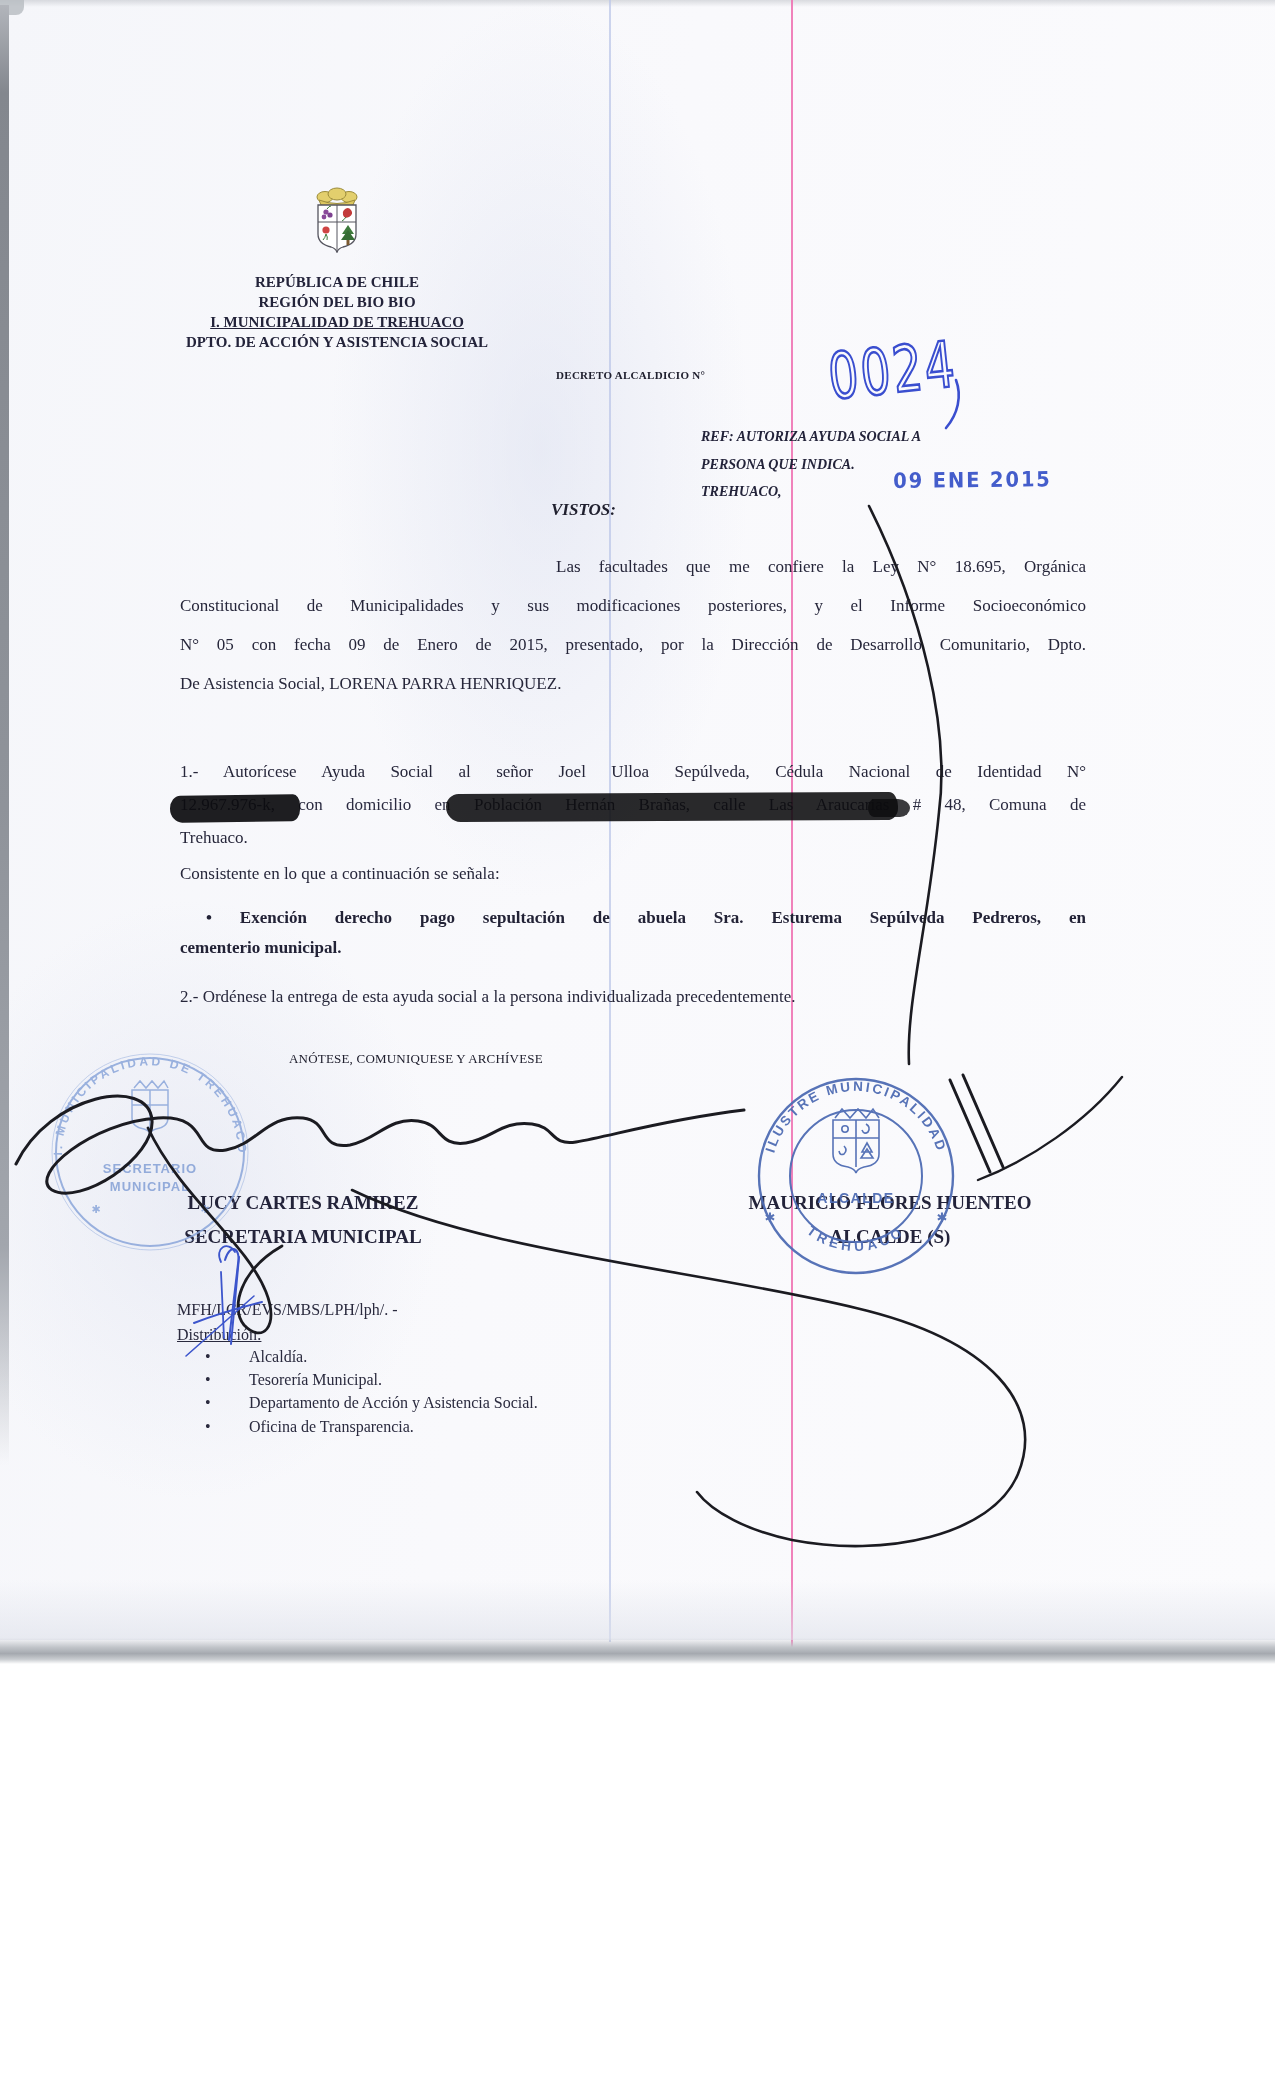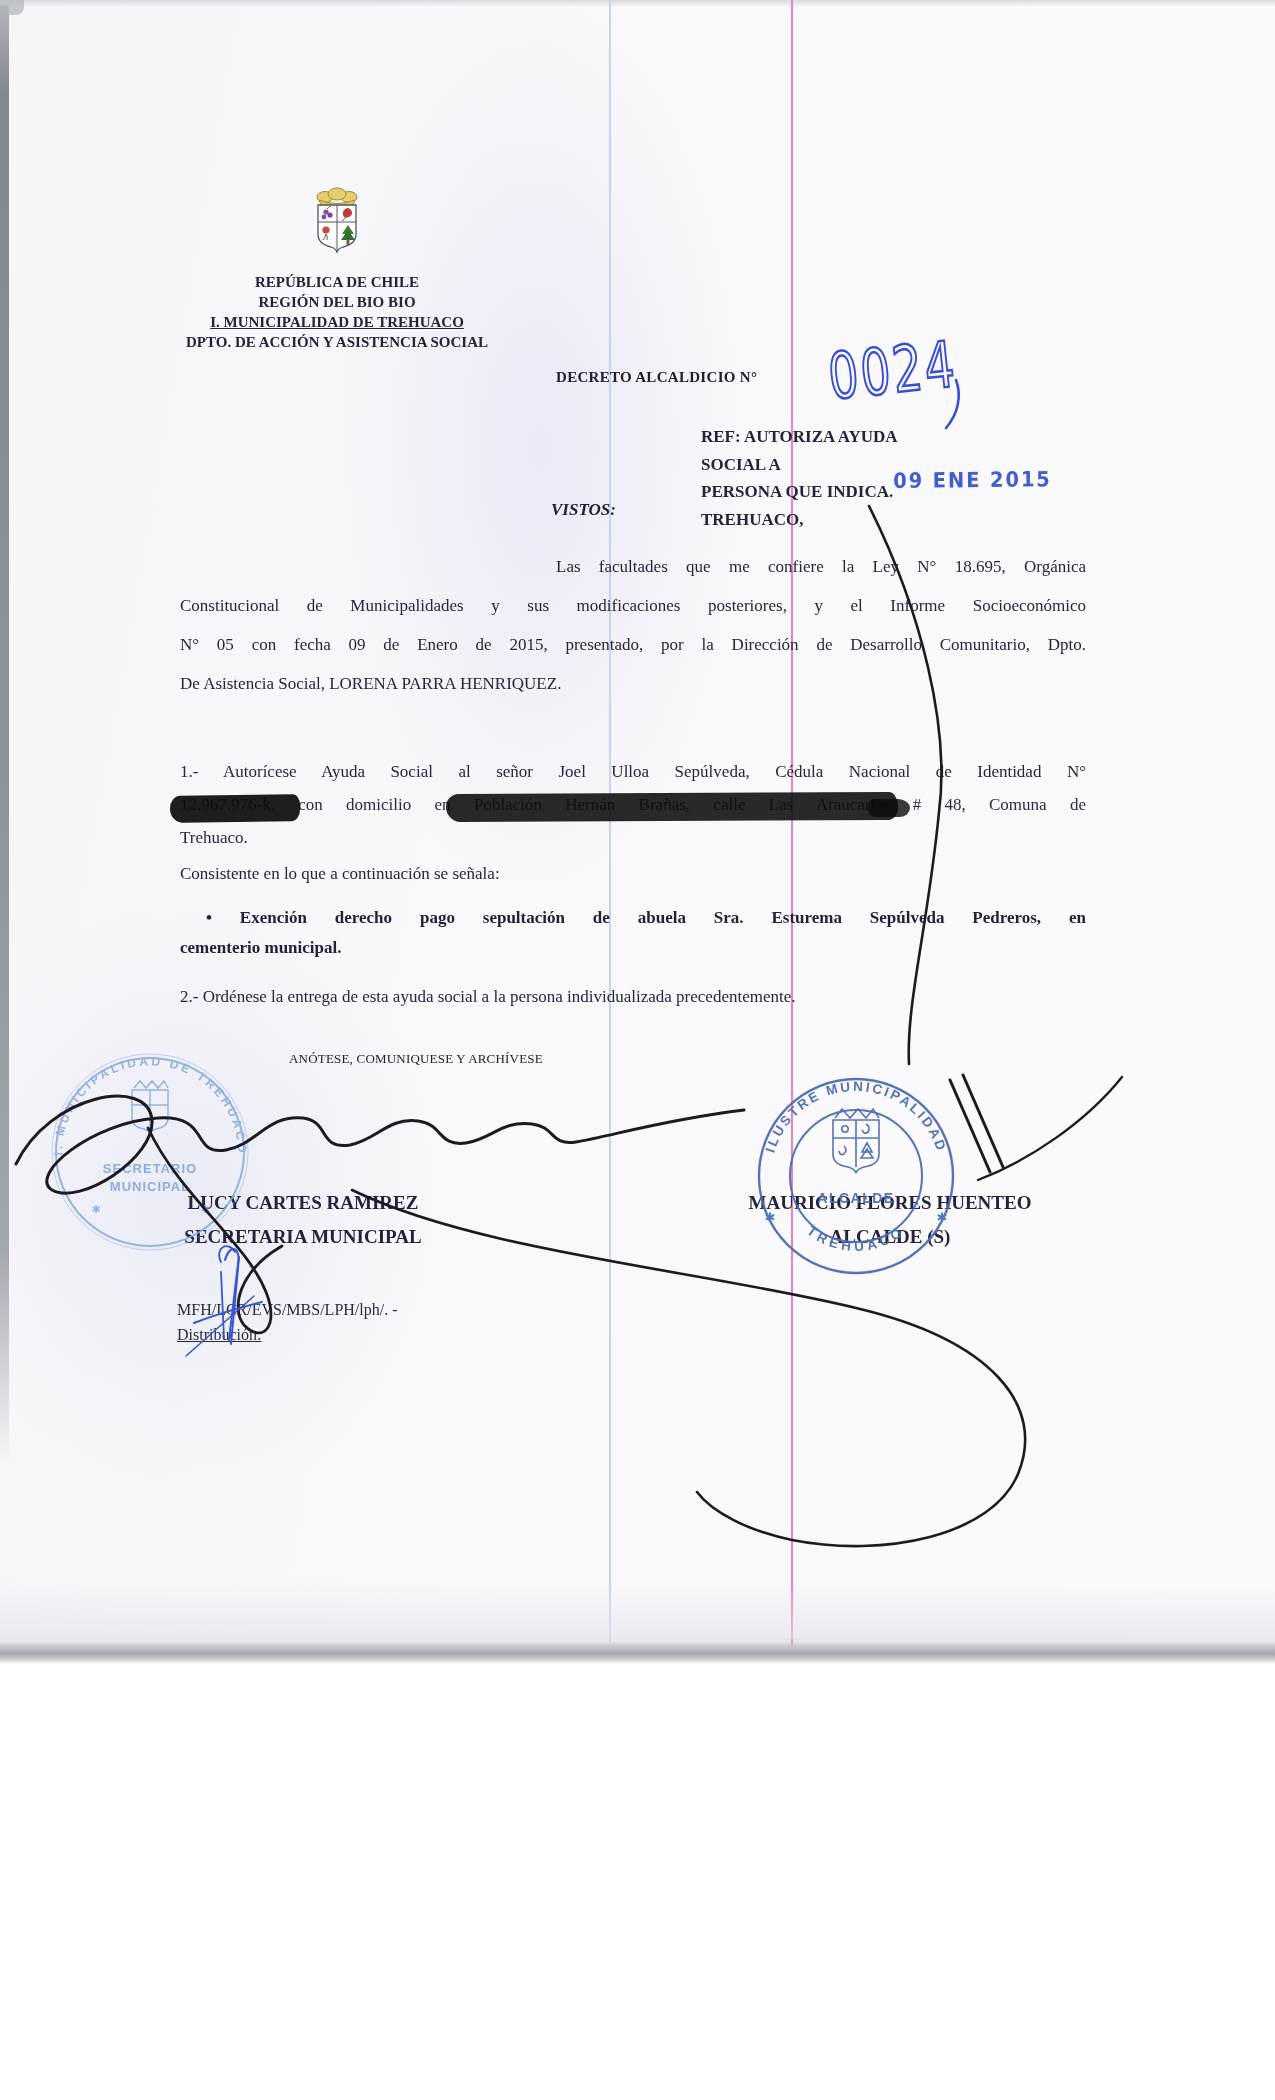--- a/index.html
+++ b/index.html
@@ -20,22 +20,22 @@
   #bottom-shadow{position:absolute;left:0;top:1638px;width:1275px;height:26px;
         background:linear-gradient(180deg,rgba(170,174,181,0) 0%,#c2c5ca 35%,#a5a9af 60%,#c9ccd0 82%,#ffffff 100%);}
   #page-bottom-tint{position:absolute;left:0;top:1580px;width:1275px;height:60px;
         background:linear-gradient(180deg,rgba(228,230,238,0),rgba(223,226,235,.65));}
   .vline-blue{position:absolute;left:609px;top:0;width:2px;height:1642px;background:#bcc7e8;opacity:.75;}
   .vline-pink{position:absolute;left:791px;top:0;width:2px;height:1652px;background:#ee74b4;opacity:.9;}
   
   .abs{position:absolute;}
   #letterhead{left:130px;top:272px;width:414px;text-align:center;font-weight:bold;font-size:15px;line-height:20px;color:#23233a;}
   #letterhead .u{text-decoration:underline;}
-  #title-line{left:556px;top:369px;font-size:15px;font-weight:bold;letter-spacing:.3px;color:#20202f;text-align:center;}
-  #ref-block{left:701px;top:423px;width:250px;font-size:17px;font-weight:bold;line-height:27.5px;color:#23233a;}
+  #title-line{left:556px;top:369px;font-size:11px;font-weight:bold;letter-spacing:.3px;color:#20202f;text-align:center;}
+  #ref-block{left:701px;top:423px;width:250px;font-size:14px;font-weight:bold;line-height:27.5px;color:#23233a;font-style:italic;}
   #date-stamp{left:893px;top:469px;font-family:"DejaVu Sans",sans-serif;font-weight:bold;font-size:21px;
         letter-spacing:2px;color:#3b55c9;transform:scaleX(.93) rotate(-.6deg);transform-origin:left top;opacity:.95;}
   #vistos-label{left:551px;top:500px;font-size:17px;font-weight:bold;font-style:italic;color:#20202f;}
   .body-par{left:180px;width:906px;font-size:17px;color:#26263a;}
   .jline{text-align:justify;text-align-last:justify;}
   #vistos-par{top:547px;line-height:39px;}
   #vistos-par .l0{padding-left:376px;}
   #decreto-label{left:160px;top:736px;width:900px;text-align:center;font-size:17px;font-weight:bold;font-style:italic;color:#20202f;}
   #item1-l1{top:762px;}
   #item1-l2{top:795px;color:#2a2a40;}
@@ -157,20 +157,26 @@
       <div>LUCY CARTES RAMIREZ</div>
       <div class="t2">SECRETARIA MUNICIPAL</div>
     </div>
     <div class="abs sig-block" id="sig-right">
       <div>MAURICIO FLORES HUENTEO</div>
       <div class="t2">ALCALDE (S)</div>
     </div>
 
     <div class="abs" id="initials-line">MFH/LCR/EVS/MBS/LPH/lph/. -</div>
     <div class="abs" id="dist-label">Distribución:</div>
+    <ul class="abs" id="dist-list">
+      <li>Alcaldía.</li>
+      <li>Tesorería Municipal.</li>
+      <li>Departamento de Acción y Asistencia Social.</li>
+      <li>Oficina de Transparencia.</li>
+    </ul>
 
     <div id="page-bottom-tint"></div>
     <div id="bottom-shadow"></div>
   </div>
 
   <svg id="art" viewBox="0 0 1275 1655">
 
     <g>
       <text transform="translate(831,399) rotate(-6) scale(0.78,1.06)" font-family="DejaVu Sans, sans-serif" font-size="60" letter-spacing="3" fill="none" stroke="#3a4ecf" stroke-width="2.4">0024</text>
       <path d="M 956,380 C 962,396 958,414 946,428" stroke="#3a4ecf" stroke-width="2.6" fill="none" stroke-linecap="round"></path>

